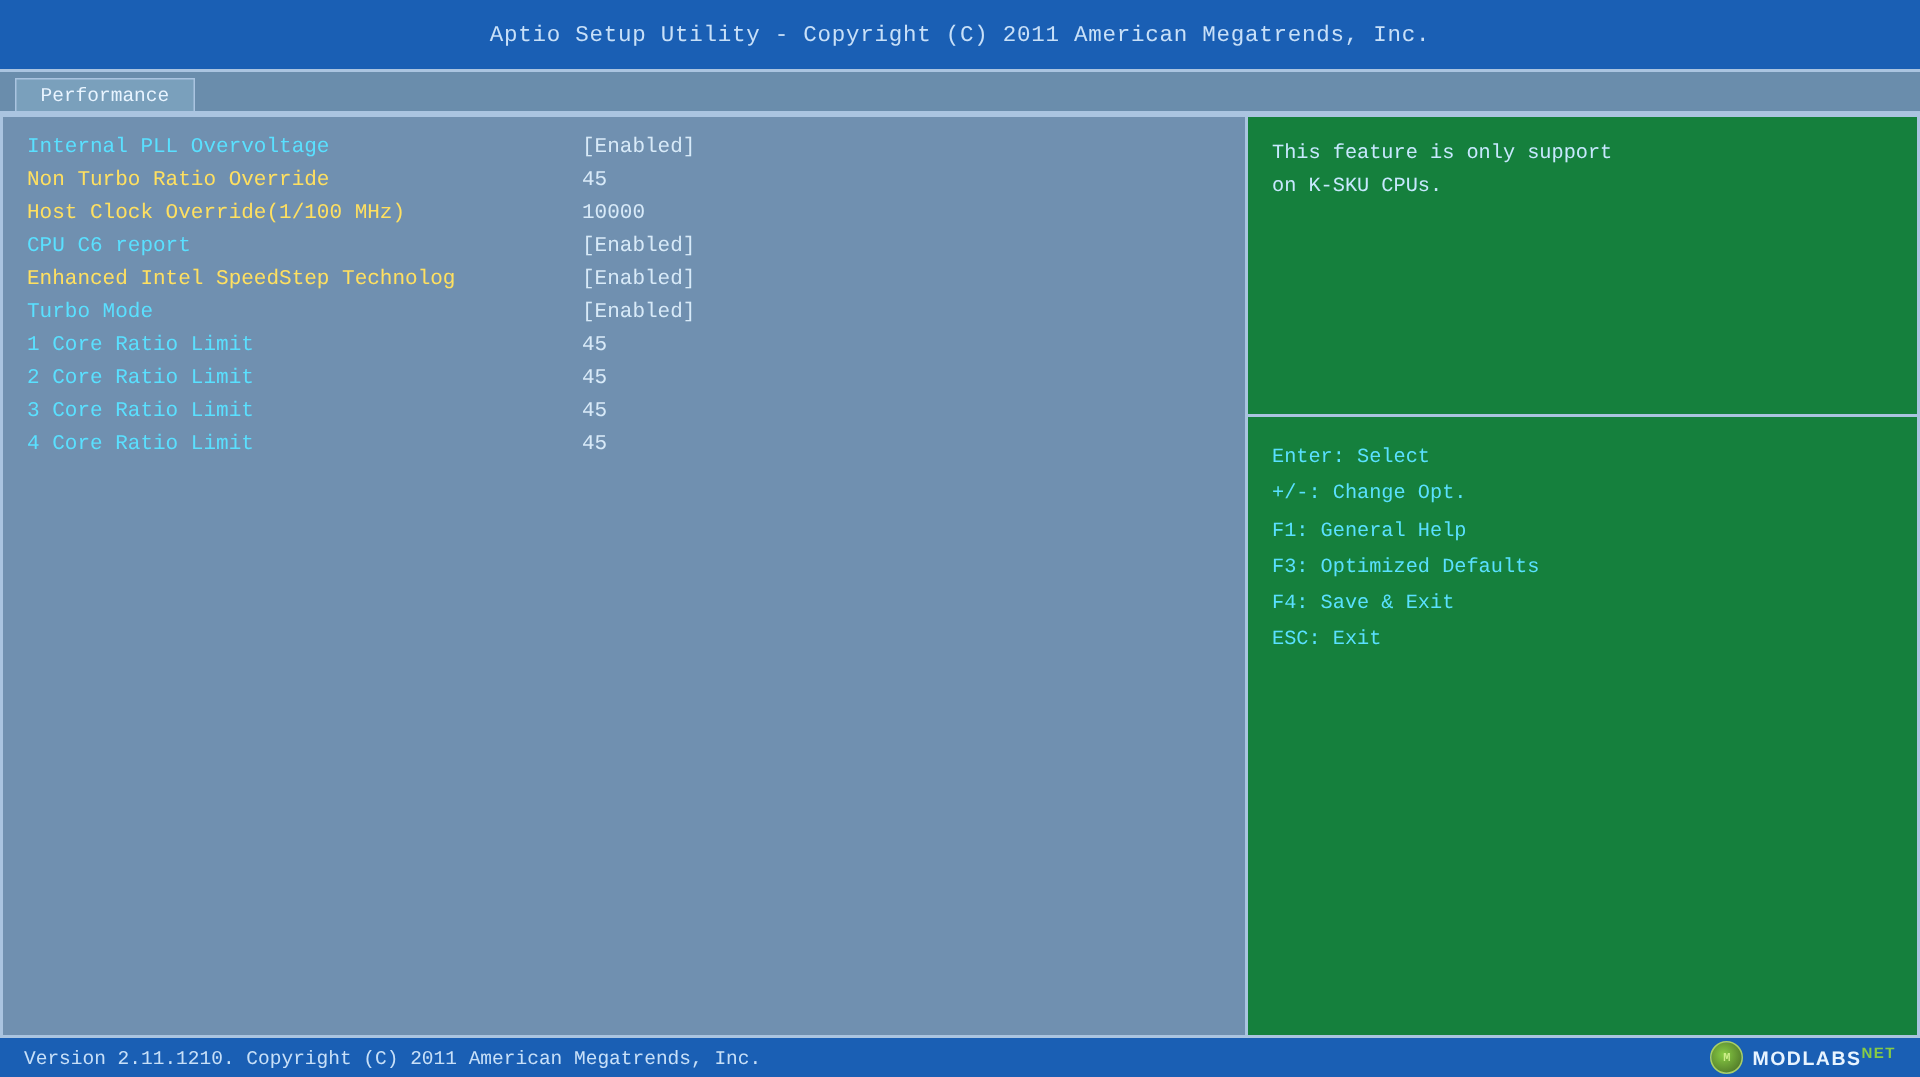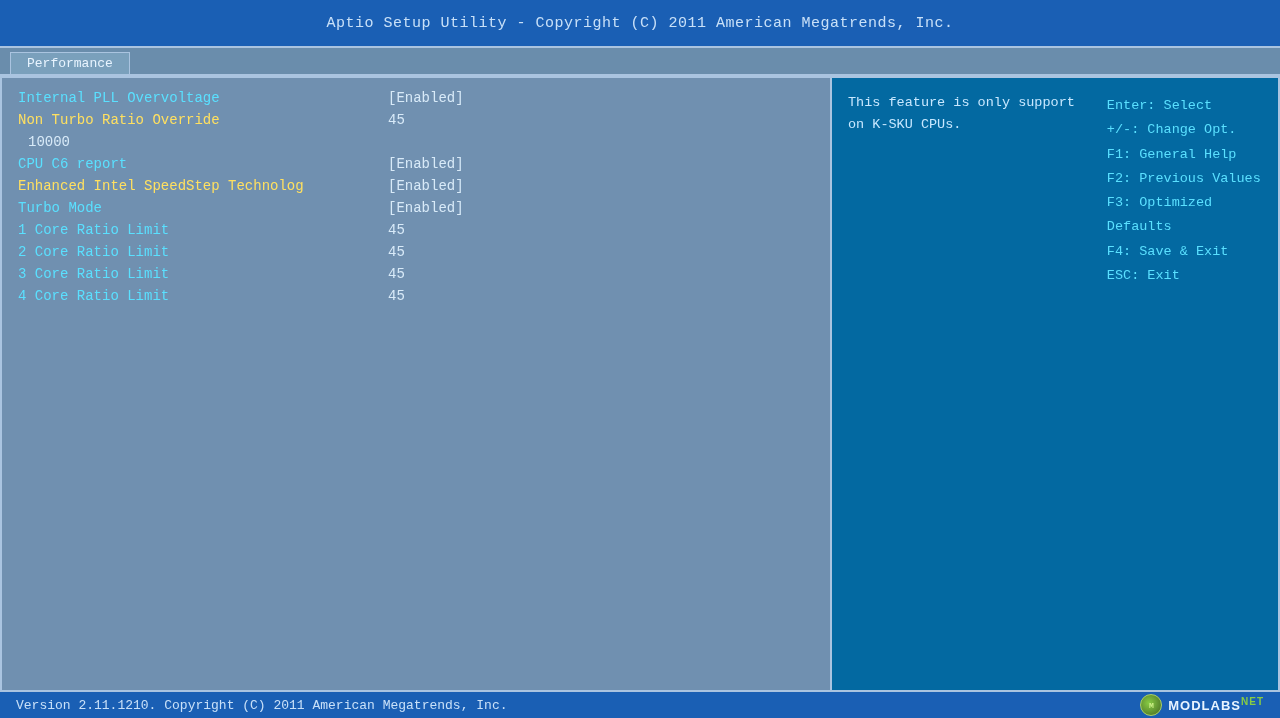--- a/index.html
+++ b/index.html
@@ -88,23 +88,23 @@
     .bios-item-value {
       color: #d8eaf8;
       font-size: 14px;
       font-family: 'Courier New', Courier, monospace;
       margin-left: 10px;
     }
 
     
     .right-panel {
       flex: 1;
-      background: #0369a1;
-      display: flex;
-      flex-direction: row;
+      background: #15803d;
+      display: flex;
+      flex-direction: column;
     }
 
     .right-info {
       flex: 0 0 auto;
       padding: 14px 16px 10px 16px;
       min-height: 200px;
       border-bottom: 2px solid #aac4e0;
     }
     .info-text {
       color: #c8e8ff;
@@ -193,20 +193,21 @@
 
   <div class="bios-item">
         <span class="bios-item-label">Internal PLL Overvoltage</span>
         <span class="bios-item-value">[Enabled]</span>
       </div>
       <div class="bios-item">
         <span class="bios-item-label highlight">Non Turbo Ratio Override</span>
         <span class="bios-item-value">45</span>
       </div>
       <div class="bios-item">
+        <span class="bios-item-label highlight">Host Clock Override(1/100 MHz)</span>
         <span class="bios-item-value">10000</span>
       </div>
       <div class="bios-item">
         <span class="bios-item-label">CPU C6 report</span>
         <span class="bios-item-value">[Enabled]</span>
       </div>
       <div class="bios-item">
         <span class="bios-item-label highlight">Enhanced Intel SpeedStep Technolog</span>
         <span class="bios-item-value">[Enabled]</span>
       </div>
@@ -236,21 +237,20 @@
     <div class="right-info">
 
     <p class="info-text">This feature is only support</p>
         <p class="info-text">on K-SKU CPUs.</p>
       </div>
     <div class="right-keys">
 
         <p class="key-line">Enter: Select</p>
         <p class="key-line">+/-: Change Opt.</p>
         <p class="key-line">F1: General Help</p>
-        <p class="key-line">F2: Previous Values</p>
         <p class="key-line">F3: Optimized Defaults</p>
         <p class="key-line">F4: Save &amp; Exit</p>
         <p class="key-line">ESC: Exit</p>
       </div>
   </div>
 
 </div>
 
 <div class="bottom-bar">
   <span class="bottom-bar-title">Version 2.11.1210. Copyright (C) 2011 American Megatrends, Inc.</span>

